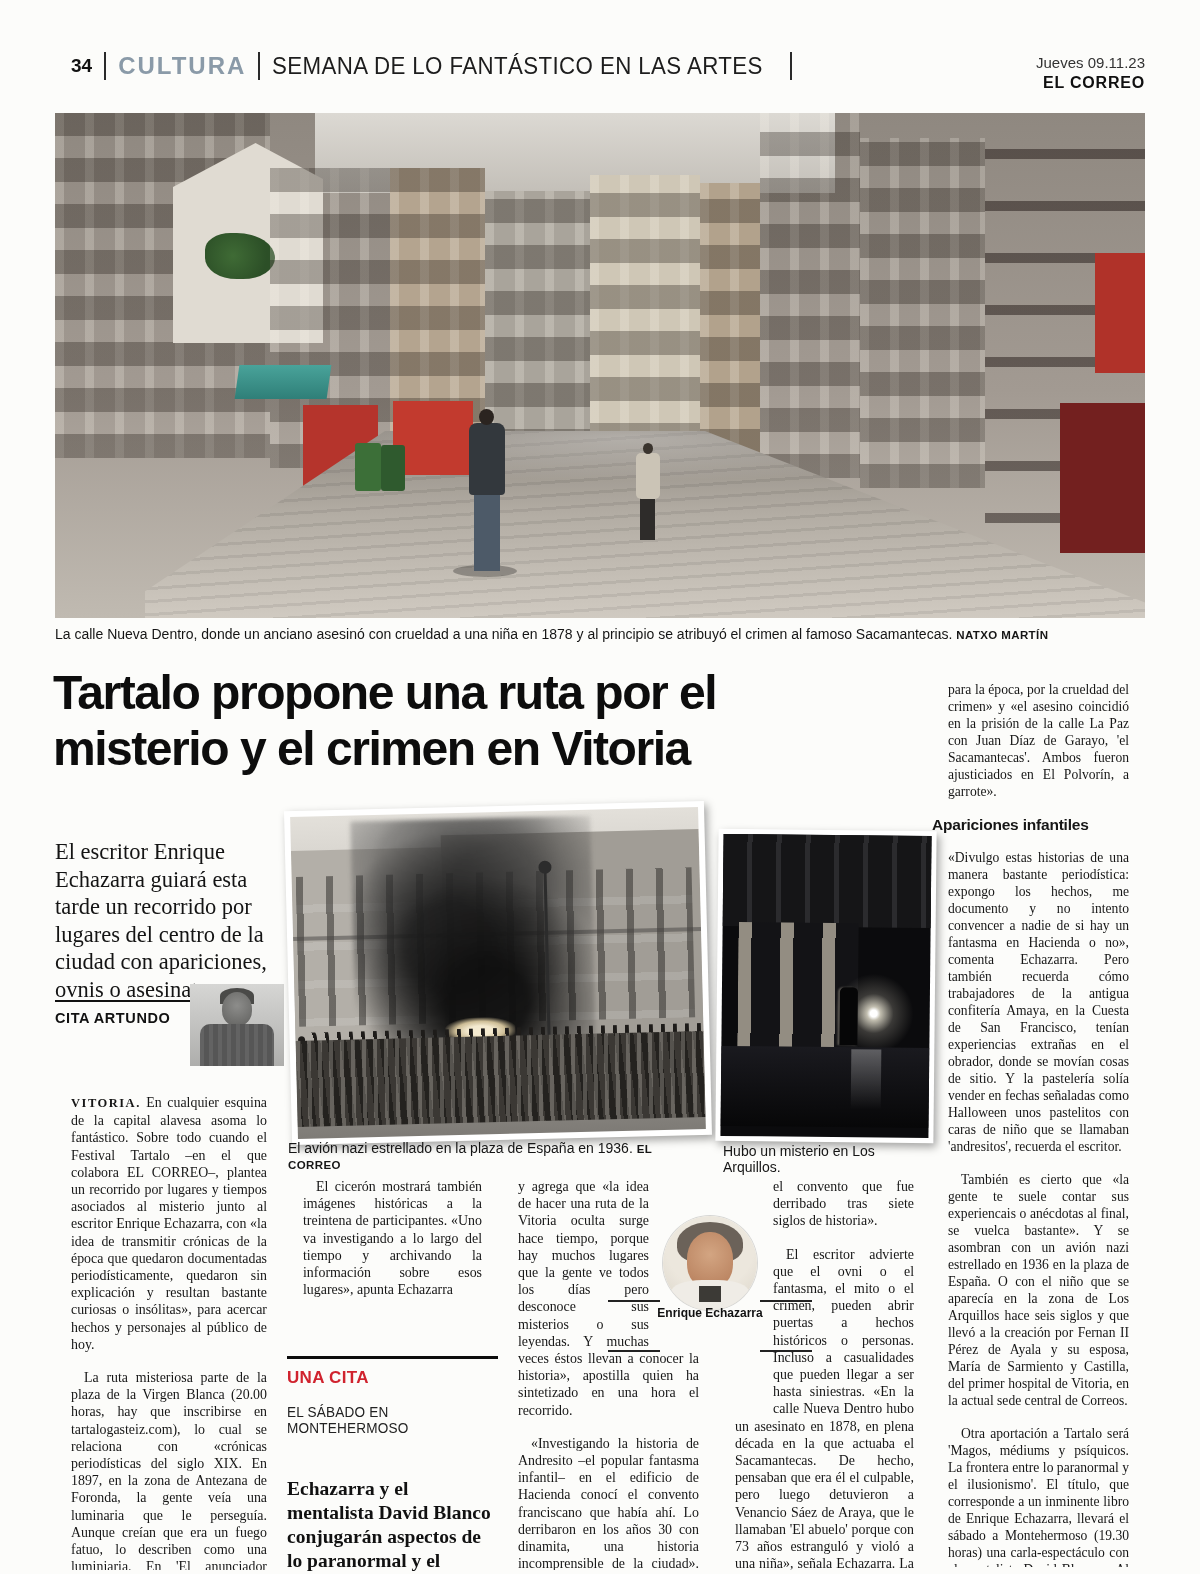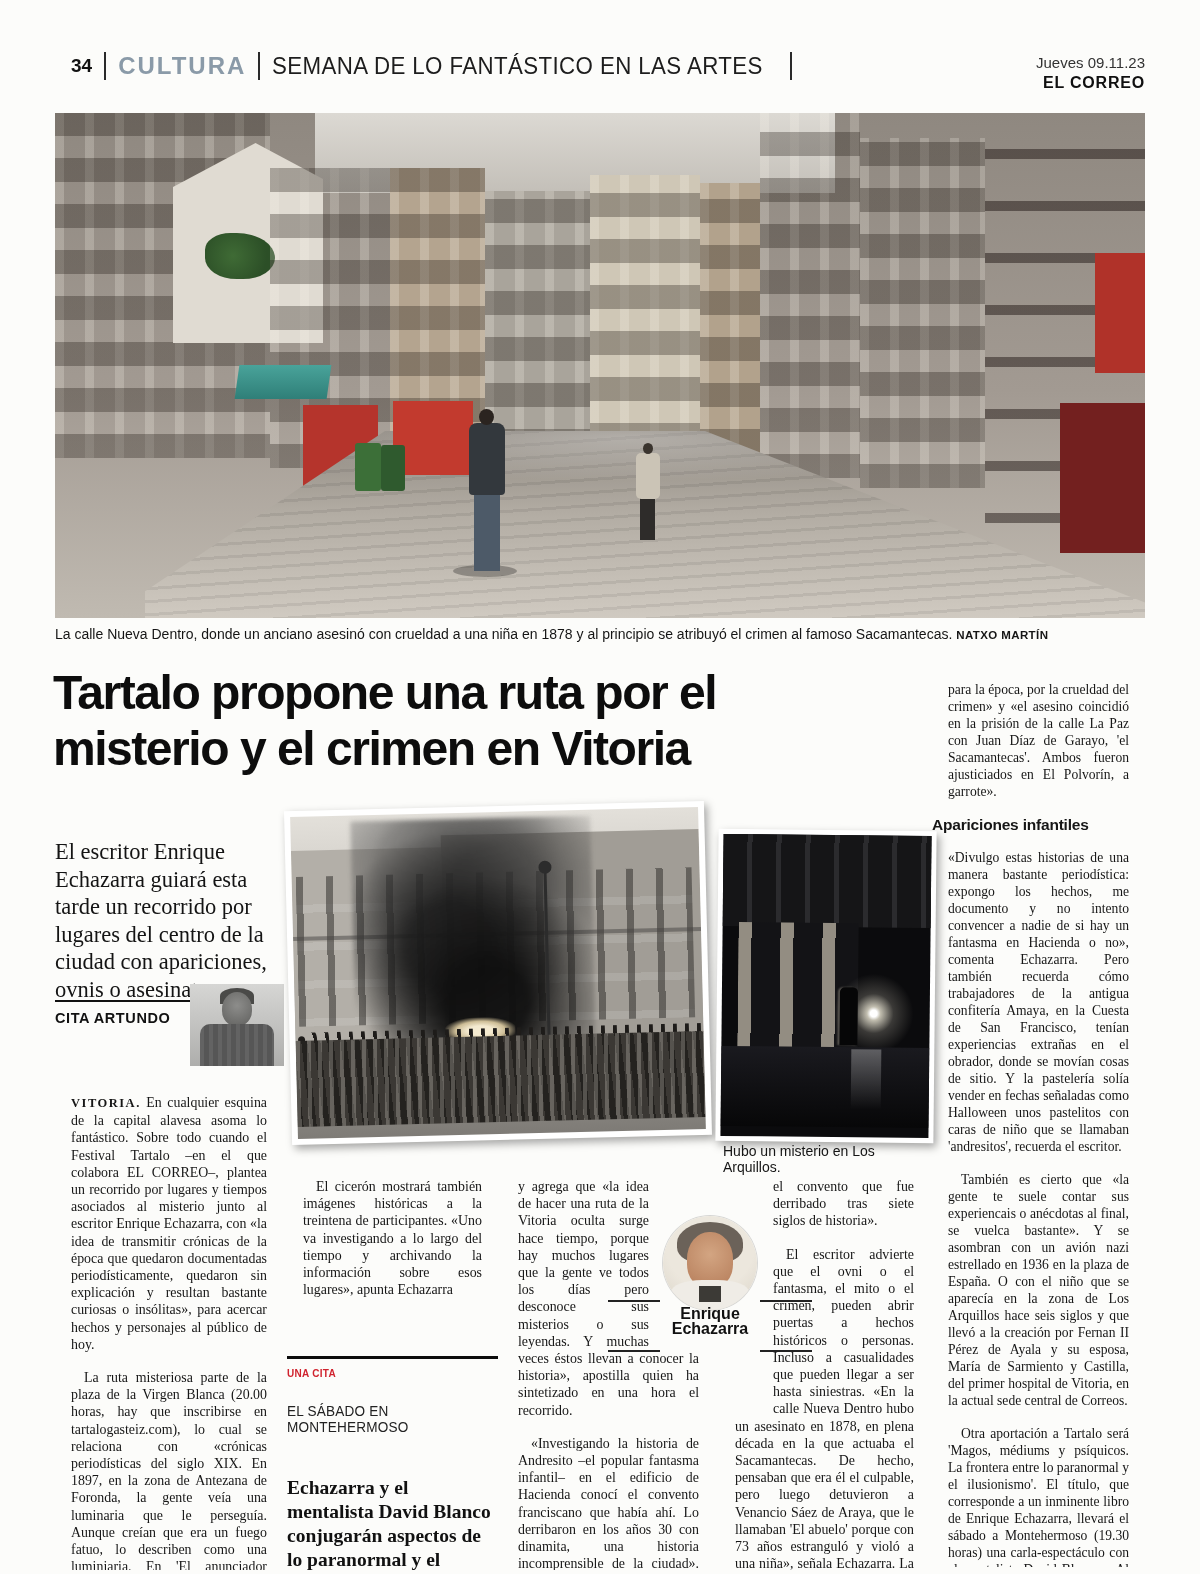--- a/index.html
+++ b/index.html
@@ -131,35 +131,35 @@
   .pq-glow{left:112px;top:138px;width:80px;height:80px;background:
       radial-gradient(circle at center,#ffffff 0 6%,rgba(255,250,230,.75) 12%,rgba(200,195,180,.25) 35%,transparent 70%);}
   .pq-floor{left:0;top:212px;width:100%;height:80px;background:linear-gradient(180deg,#1a1a1f,#070708);}
   .pq-refl{left:130px;top:214px;width:30px;height:60px;background:linear-gradient(180deg,rgba(255,255,255,.30),transparent);}
   .pq-fig{left:118px;top:152px;width:18px;height:58px;background:#060607;border-radius:5px 5px 0 0;
           box-shadow:-2px 0 2px rgba(210,200,180,.35);}
 
   
   .cita{position:absolute;left:287px;top:1356px;width:211px;}
   .cita-rule-top{height:3px;background:#0c0c0c;margin-bottom:9px;}
-  .cita-label{font-size:10px;font-weight:bold;color:#d0232e;letter-spacing:.3px;margin-bottom:24px;}
+  .cita-label{font-size:17px;font-weight:bold;color:#d0232e;letter-spacing:.3px;margin-bottom:16px;}
   .cita-kicker{font-size:14px;color:#222;letter-spacing:.2px;margin-bottom:8px;transform:scaleX(.97);transform-origin:left;}
   .cita-text{font-family:"Liberation Serif",serif;font-size:19.5px;line-height:24px;font-weight:bold;color:#111;margin-top:41px;}
   .cita-rule-bot{height:2px;background:#0c0c0c;margin-top:14px;}
 
   
   .portrait{position:absolute;left:663px;top:1216px;width:94px;height:94px;border-radius:50%;overflow:hidden;
             background:radial-gradient(circle at 50% 30%,#ece7dd 0 55%,#d8d2c6 100%);box-shadow:0 0 0 1px rgba(0,0,0,.15);}
   .po-hair{position:absolute;left:14px;top:6px;width:66px;height:42px;background:#6b6259;border-radius:50% 50% 40% 40%;}
   .po-face{position:absolute;left:24px;top:16px;width:46px;height:56px;background:
       radial-gradient(circle at 50% 40%,#d3a582,#b9825f 85%);border-radius:48% 48% 42% 42%;}
   .po-shirt{position:absolute;left:8px;top:64px;width:78px;height:30px;background:#efece6;border-radius:40% 40% 0 0;}
   .po-collar{position:absolute;left:36px;top:70px;width:22px;height:16px;background:#3c3a36;}
   .cap-portrait{position:absolute;left:655px;top:1306px;width:110px;text-align:center;
-                font-size:16px;font-weight:bold;line-height:15px;color:#111;}
+                font-size:12px;font-weight:bold;line-height:15px;color:#111;}
   .inset-rule{position:absolute;height:2px;background:#222;}
 
   .credit{font-weight:bold;letter-spacing:.5px;font-size:11.5px;}
 </style>
 </head>
 <body>
 
 <div class="page">
 
   <div class="hdr">
@@ -236,20 +236,24 @@
       <div class="abs pp-bldB"></div>
       <div class="abs pp-winA"></div>
       <div class="abs pp-cornice"></div>
       <div class="abs pp-smoke"></div>
       <div class="abs pp-fire"></div>
       <div class="abs pp-lamp"></div>
       <div class="abs pp-crowd2"></div>
       <div class="abs pp-crowd"></div>
     </div>
   </div>
+  <div class="cap cap-plaza">
+    <span>El avión nazi estrellado en la plaza de España en 1936.</span>
+    <b class="credit">EL CORREO</b>
+  </div>
 
   <div class="photo-arq">
     <div class="pq-in">
       <div class="abs pq-ceil"></div>
       <div class="abs pq-cols"></div>
       <div class="abs pq-glow"></div>
       <div class="abs pq-floor"></div>
       <div class="abs pq-refl"></div>
       <div class="abs pq-fig"></div>
     </div>

